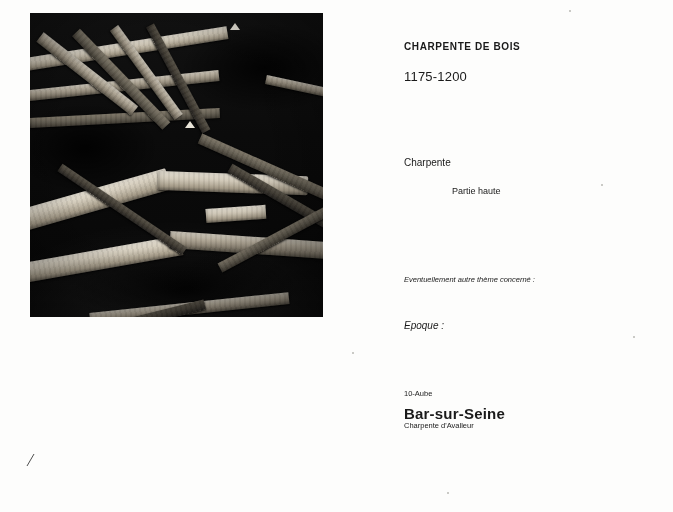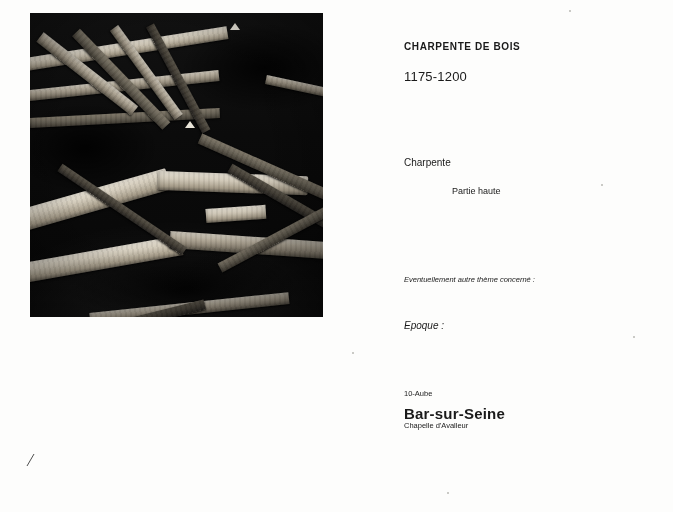--- a/index.html
+++ b/index.html
@@ -248,21 +248,21 @@
 
   <div class="col">
     <div class="t title">CHARPENTE DE BOIS</div>
     <div class="t dates">1175-1200</div>
     <div class="t field1">Charpente</div>
     <div class="t field2">Partie haute</div>
     <div class="t theme">Eventuellement autre thème concerné :</div>
     <div class="t epoque">Epoque :</div>
     <div class="t dept">10-Aube</div>
     <div class="t commune">Bar-sur-Seine</div>
-    <div class="t edifice">Chapelle d'Avalleur</div>
+    <div class="t edifice">Charpente d'Avalleur</div>
   </div>
 
   <div class="speck" style="left:569px; top:10px;  width:2px; height:2px;"></div>
   <div class="speck" style="left:601px; top:184px; width:2px; height:2px;"></div>
   <div class="speck" style="left:633px; top:336px; width:2px; height:2px;"></div>
   <div class="speck" style="left:352px; top:352px; width:2px; height:2px;"></div>
   <div class="speck" style="left:447px; top:492px; width:2px; height:2px;"></div>
 
 </div>
 

